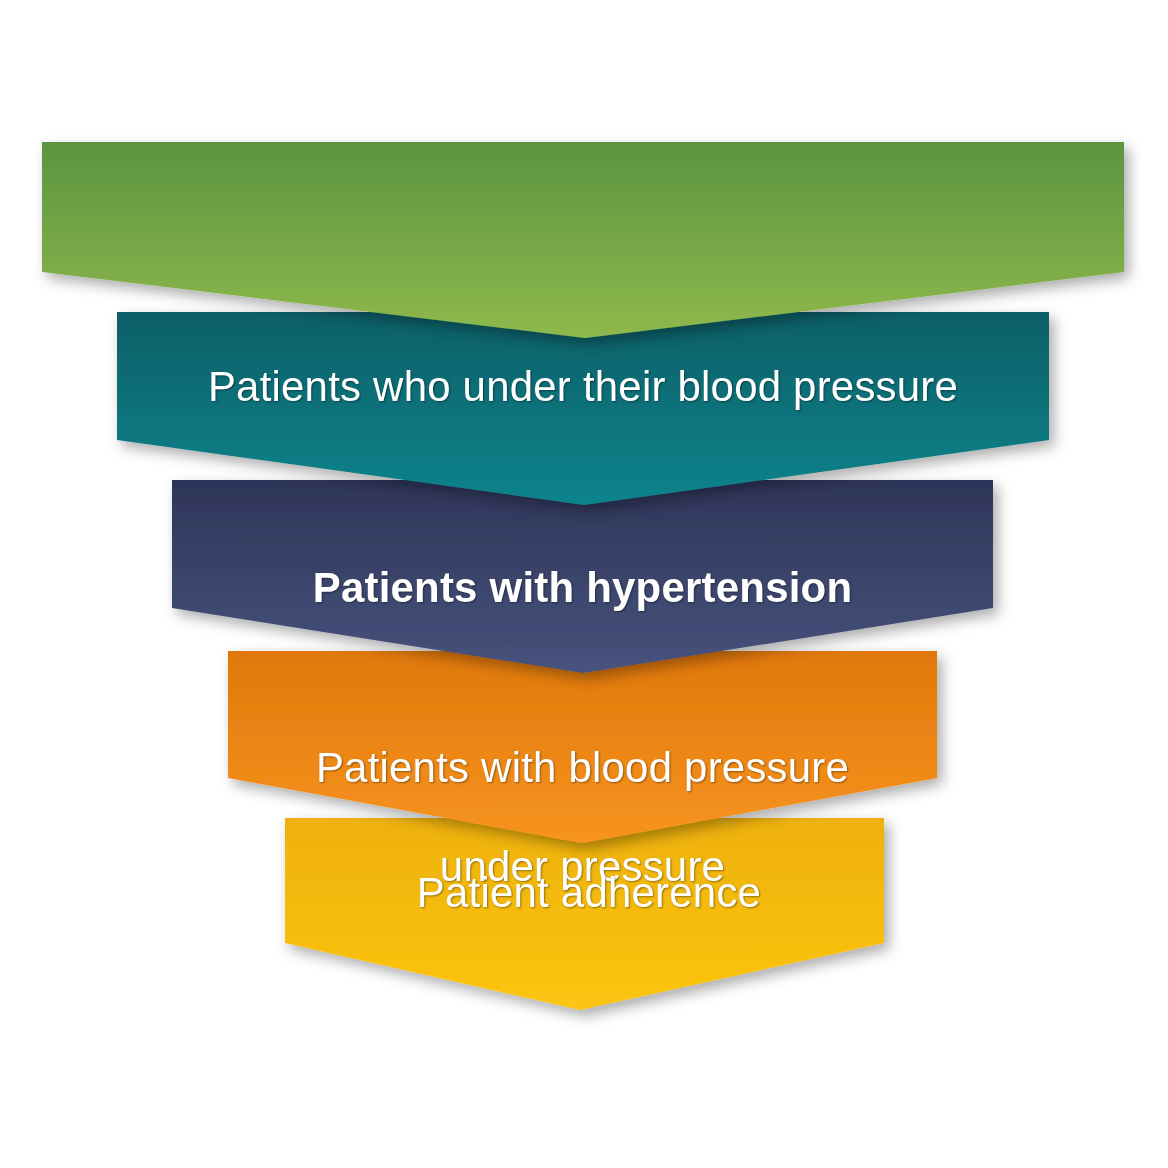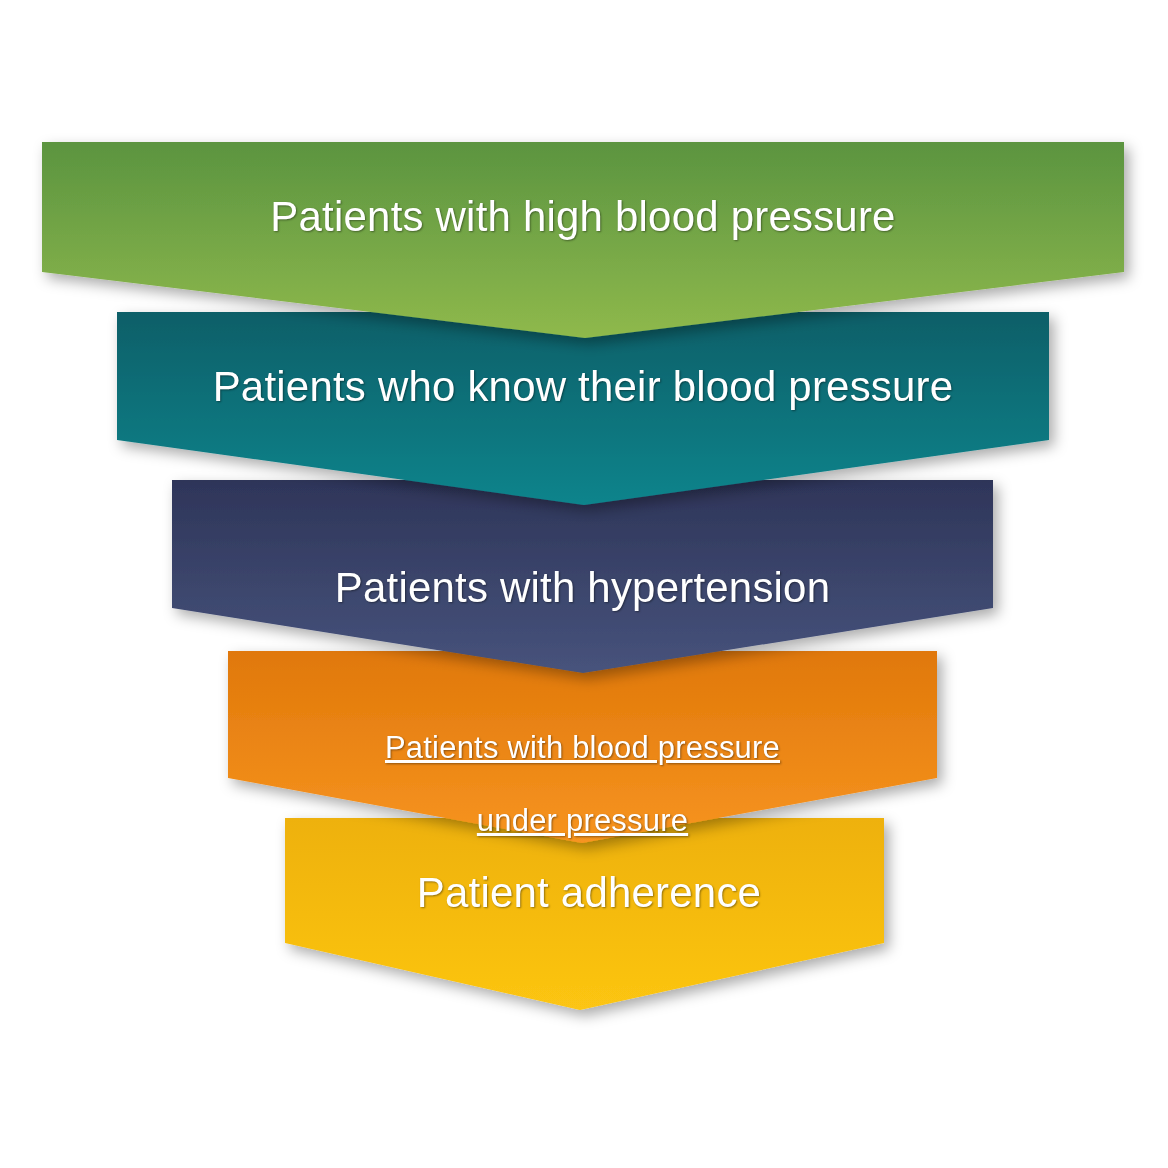--- a/index.html
+++ b/index.html
@@ -47,22 +47,22 @@
     text-align: center;
     line-height: 1.18;
     letter-spacing: 0.2px;
     text-shadow: 1px 1px 2px rgba(0,0,0,0.40);
     white-space: pre-line;
   }
 
   
   .label-stage-1 { left: 42px;  width: 1082px; top: 192px; font-size: 42px; }
   .label-stage-2 { left: 117px; width: 932px;  top: 362px; font-size: 42px; }
-  .label-stage-3 { left: 172px; width: 821px;  top: 513px; font-size: 42px; }
-  .label-stage-4 { left: 228px; width: 709px;  top: 693px; font-size: 31px; text-decoration: underline; }
+  .label-stage-3 { left: 172px; width: 821px;  top: 513px; font-size: 42px; font-weight: bold; }
+  .label-stage-4 { left: 228px; width: 709px;  top: 693px; font-size: 42px; }
   .label-stage-5 { left: 291px; width: 596px;  top: 868px; font-size: 42px; }
 </style>
 </head>
 <body>
 
 <div id="funnel-diagram">
 
   <svg class="funnel-svg" viewBox="0 0 1168 1168" width="1168" height="1168" aria-hidden="true">
     <defs>
       <linearGradient id="grad-stage-1" x1="0" y1="0" x2="0" y2="1">
@@ -96,23 +96,22 @@
     <polygon filter="url(#band-shadow)" fill="url(#grad-stage-4)" points="228,651 937,651 937,778 582,843 228,778"></polygon>
 
     <polygon filter="url(#band-shadow)" fill="url(#grad-stage-3)" points="172,480 993,480 993,608 583,673 172,608"></polygon>
 
     <polygon filter="url(#band-shadow)" fill="url(#grad-stage-2)" points="117,312 1049,312 1049,440 584,505 117,440"></polygon>
 
     <polygon filter="url(#band-shadow)" fill="url(#grad-stage-1)" points="42,142 1124,142 1124,272 585,338 42,272"></polygon>
   </svg>
 
   <div class="funnel-labels">
-    <div class="funnel-label label-stage-1">Patients with high blood pressure</div>
 
-    <div class="funnel-label label-stage-2">Patients who know their blood pressure</div>
+    <div class="funnel-label label-stage-2">Patients who under their blood pressure</div>
 
     <div class="funnel-label label-stage-3">
       <span>Patients with hypertension</span><br>
     </div>
 
     <div class="funnel-label label-stage-4">
       <span>Patients with blood pressure</span><br>
       <span>under pressure</span>
     </div>
 

